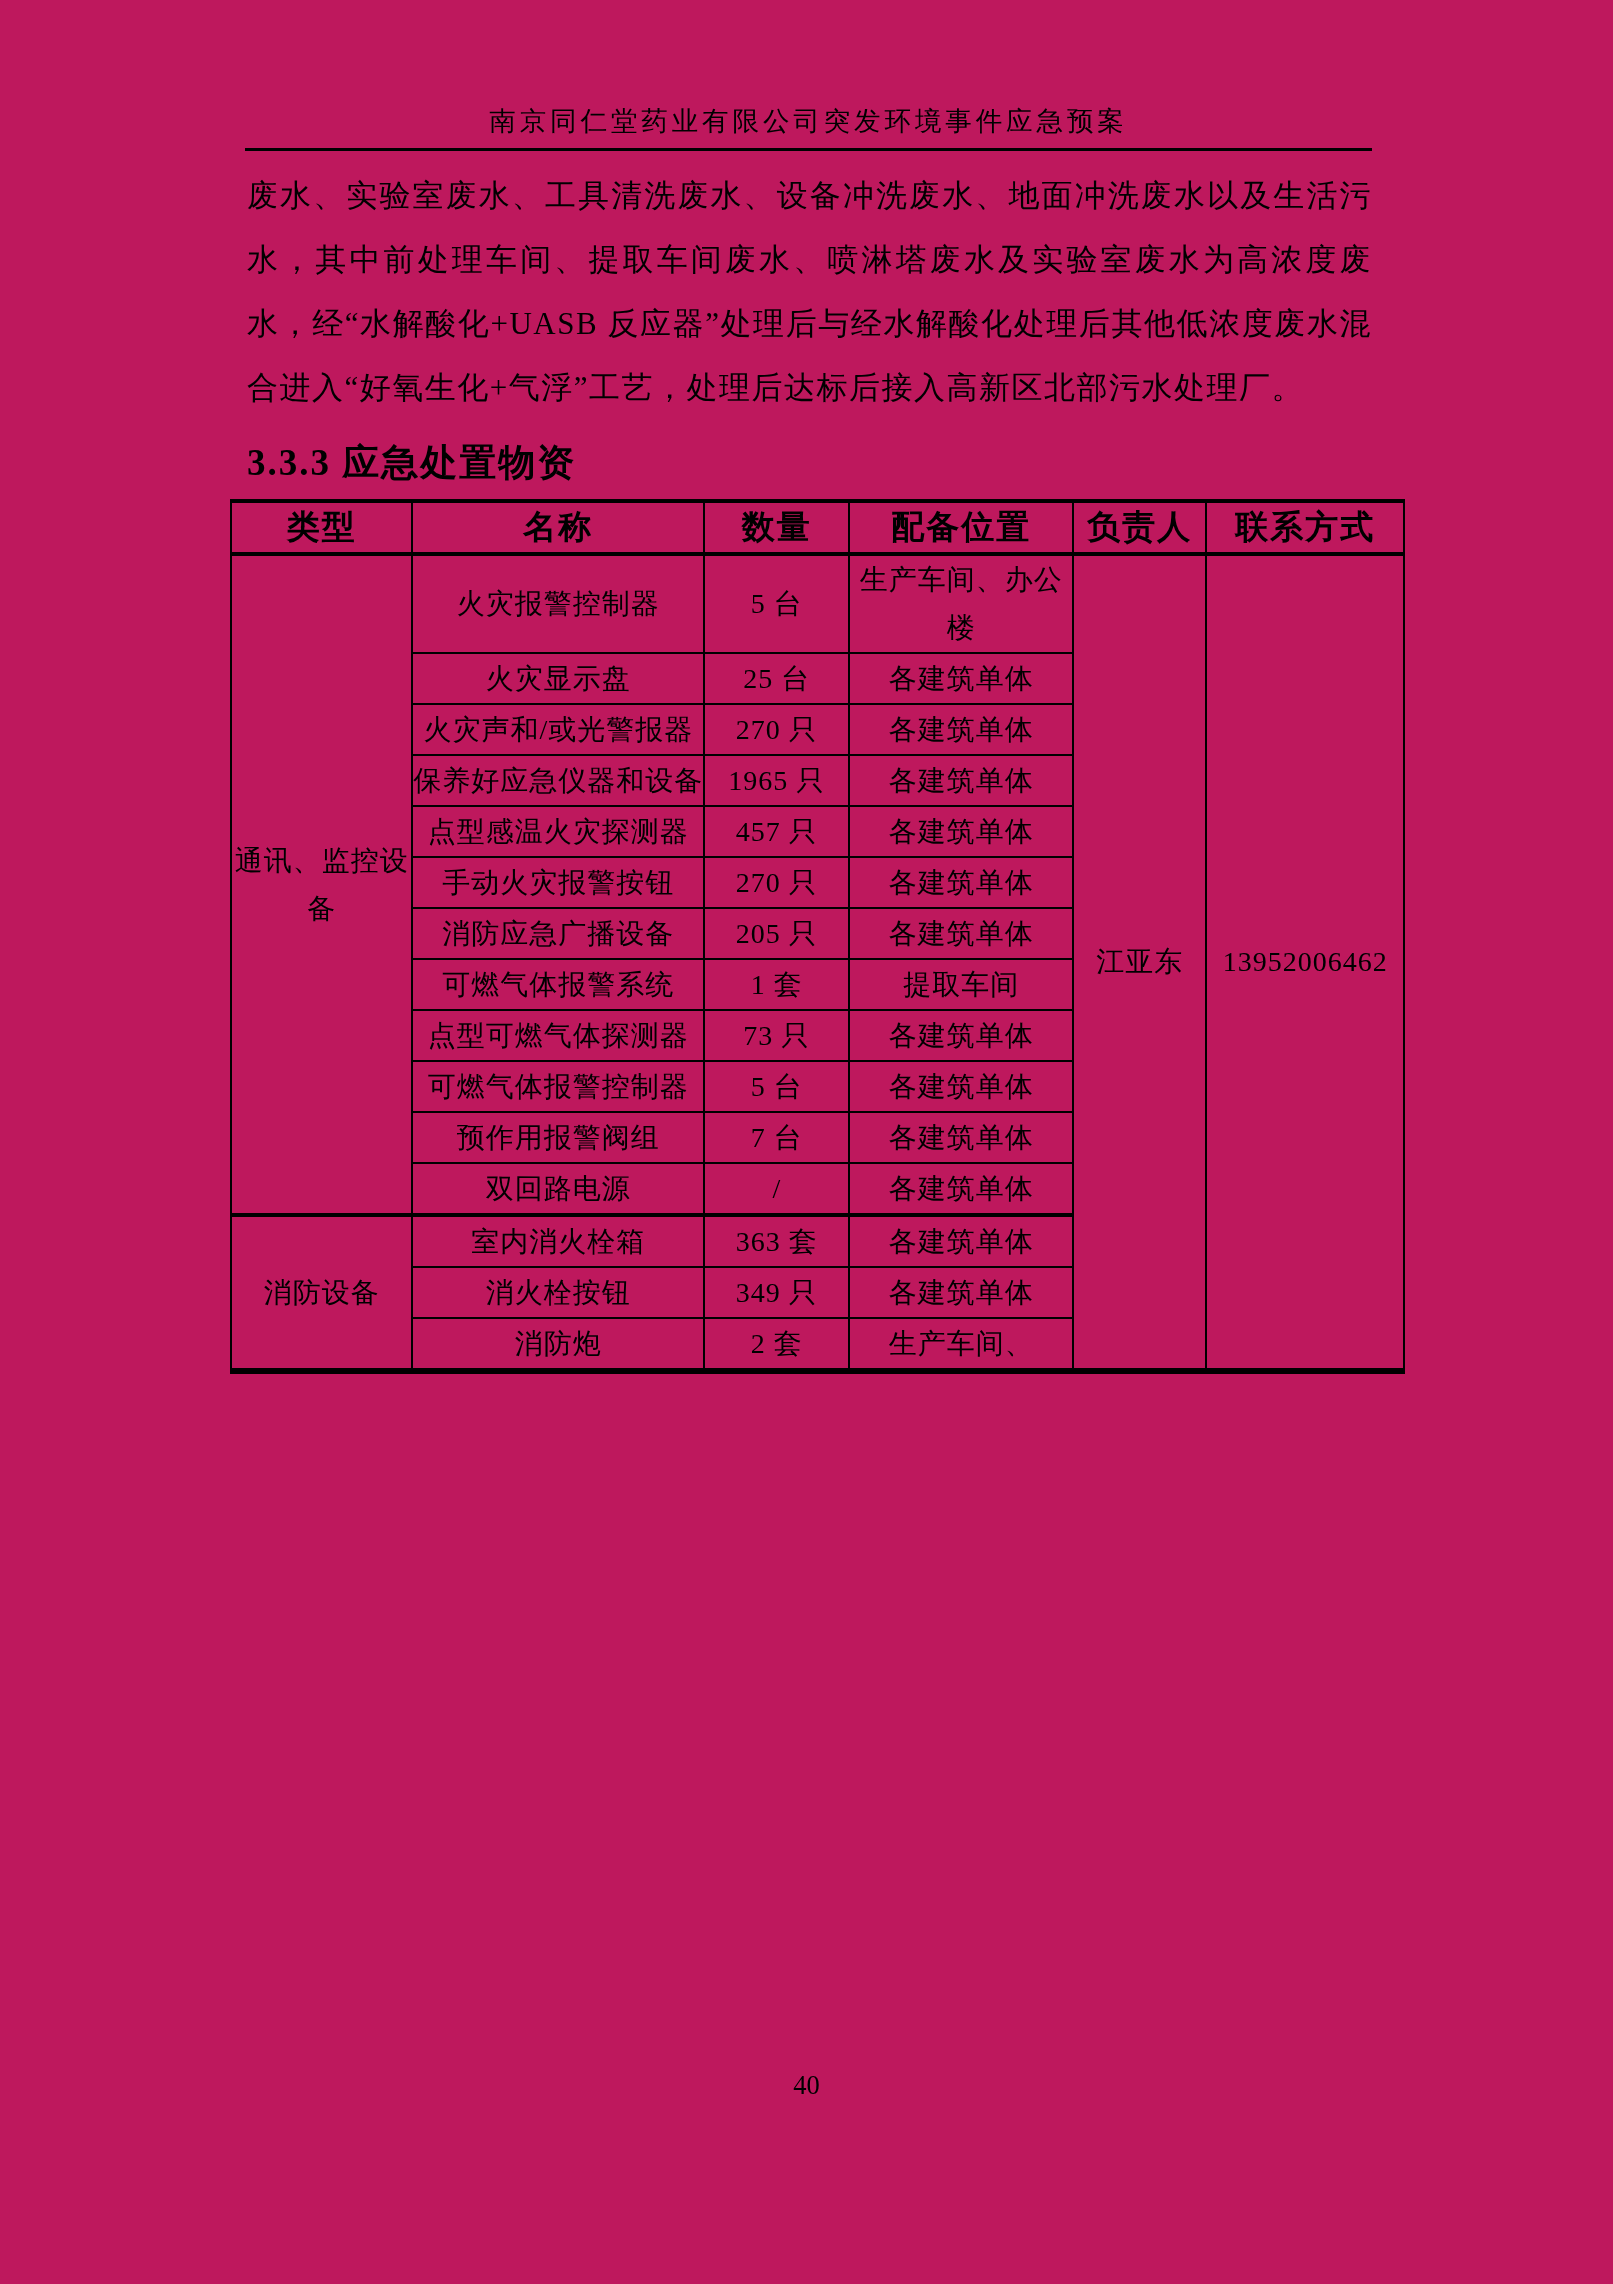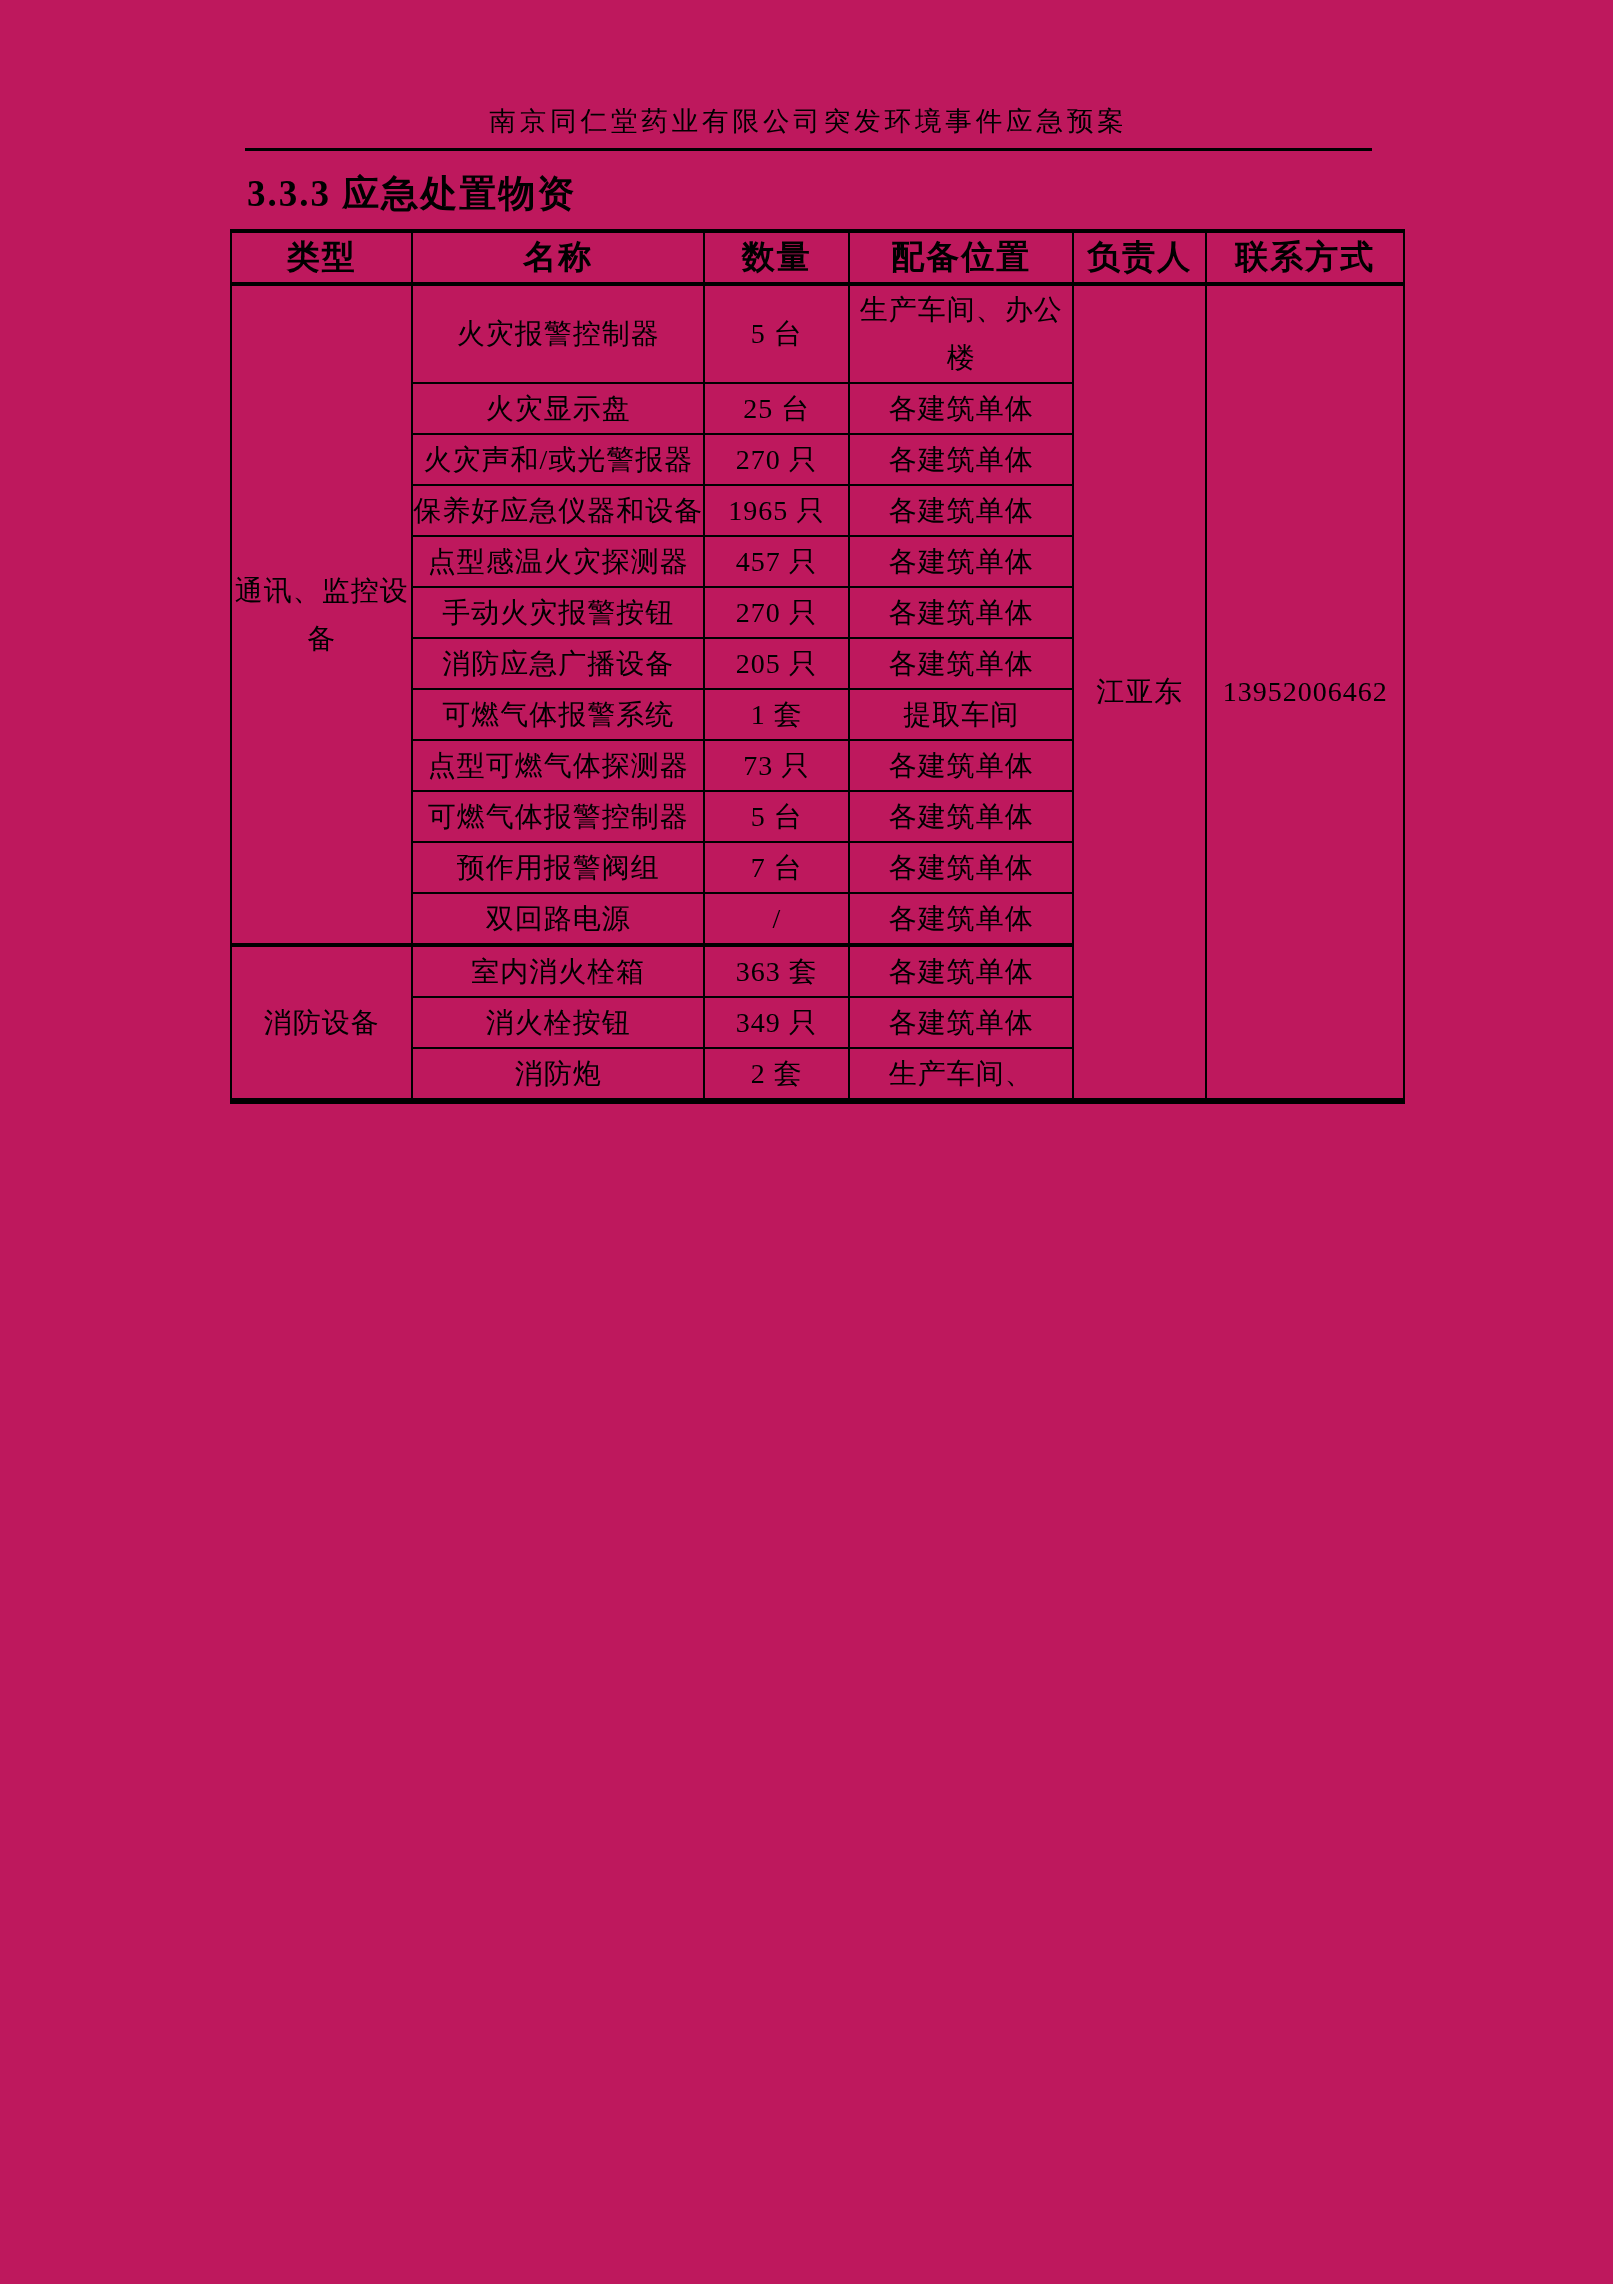--- a/index.html
+++ b/index.html
@@ -99,20 +99,21 @@
 <body>
 
 <div class="page">
 
   <div class="doc-header">
     <div class="doc-header-title">南京同仁堂药业有限公司突发环境事件应急预案</div>
   </div>
 
   <div class="doc-main">
 
+    <p class="body-par first">废水、实验室废水、工具清洗废水、设备冲洗废水、地面冲洗废水以及生活污水，其中前处理车间、提取车间废水、喷淋塔废水及实验室废水为高浓度废水，经“水解酸化+UASB 反应器”处理后与经水解酸化处理后其他低浓度废水混合进入“好氧生化+气浮”工艺，处理后达标后接入高新区北部污水处理厂。</p>
 
 
     <h2 class="sec-heading">3.3.3 应急处置物资</h2>
 
 
 
     <table class="supplies">
       <colgroup>
         <col style="width:181px">
         <col style="width:292px">
@@ -208,14 +209,15 @@
           </tr>
           <tr>
             <td>消防炮</td>
             <td>2 套</td>
             <td>生产车间、</td>
           </tr>
         </tbody>
     </table>
   </div>
 
+  <div class="page-number">40</div>
 </div>
 
 
 </body></html>

